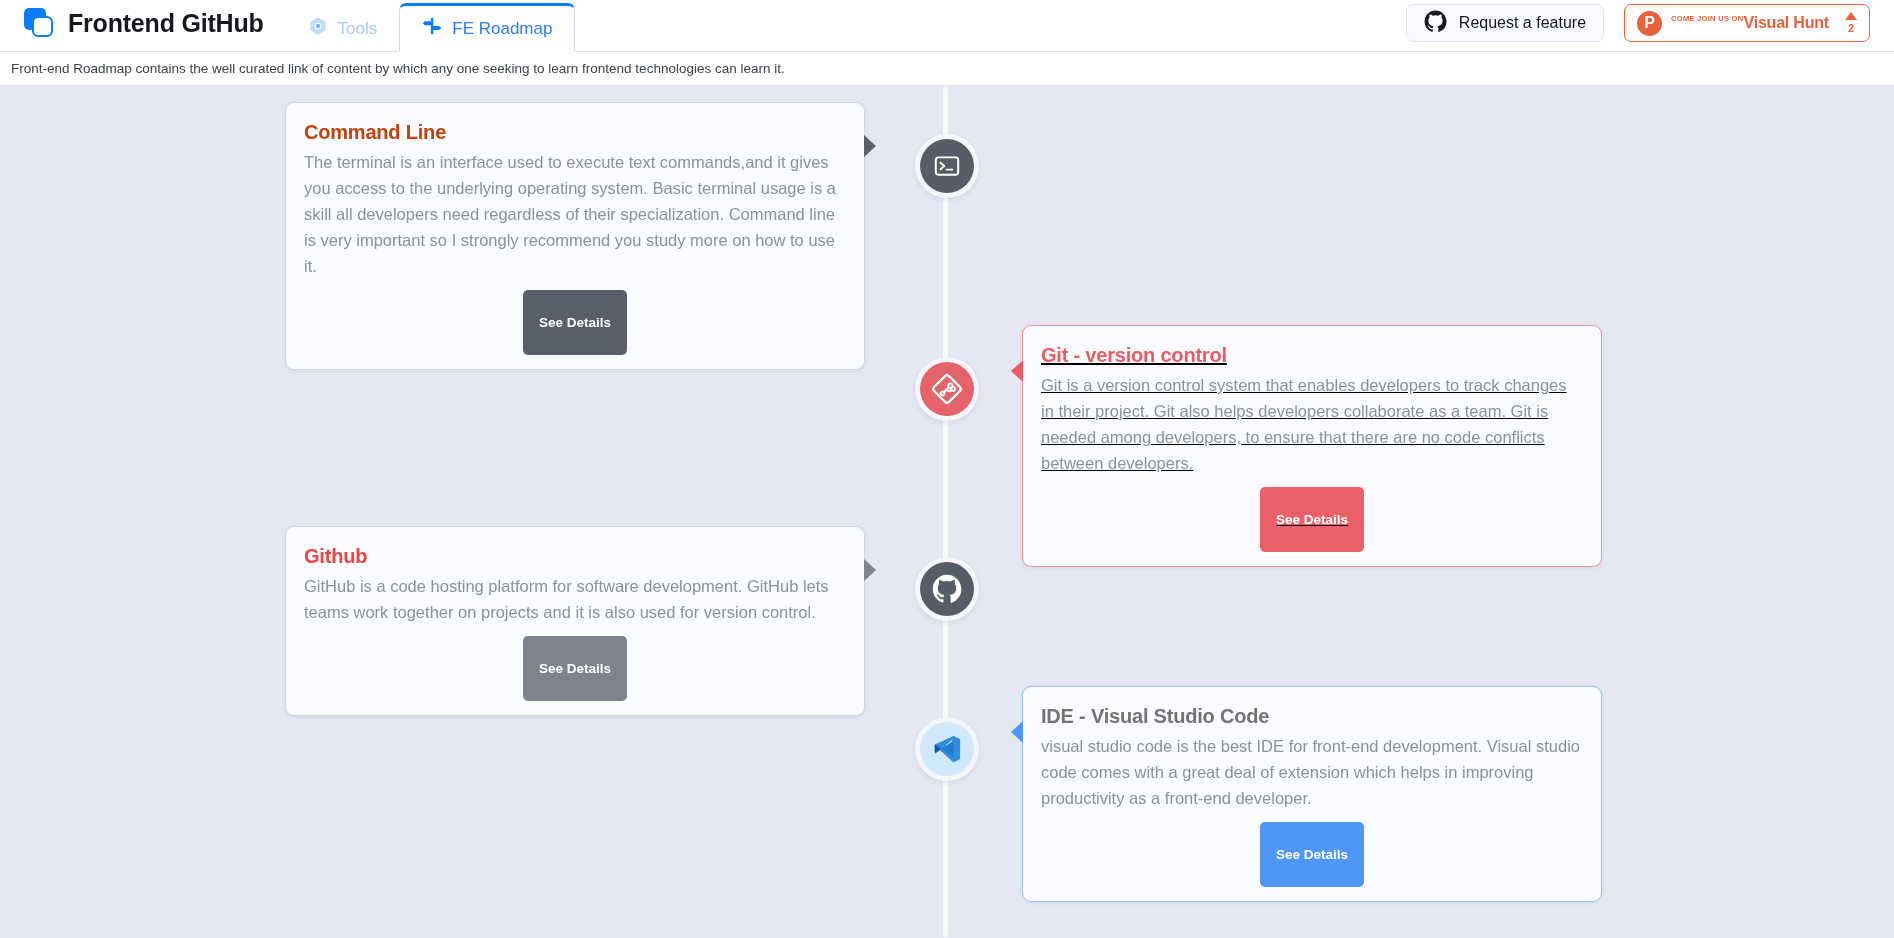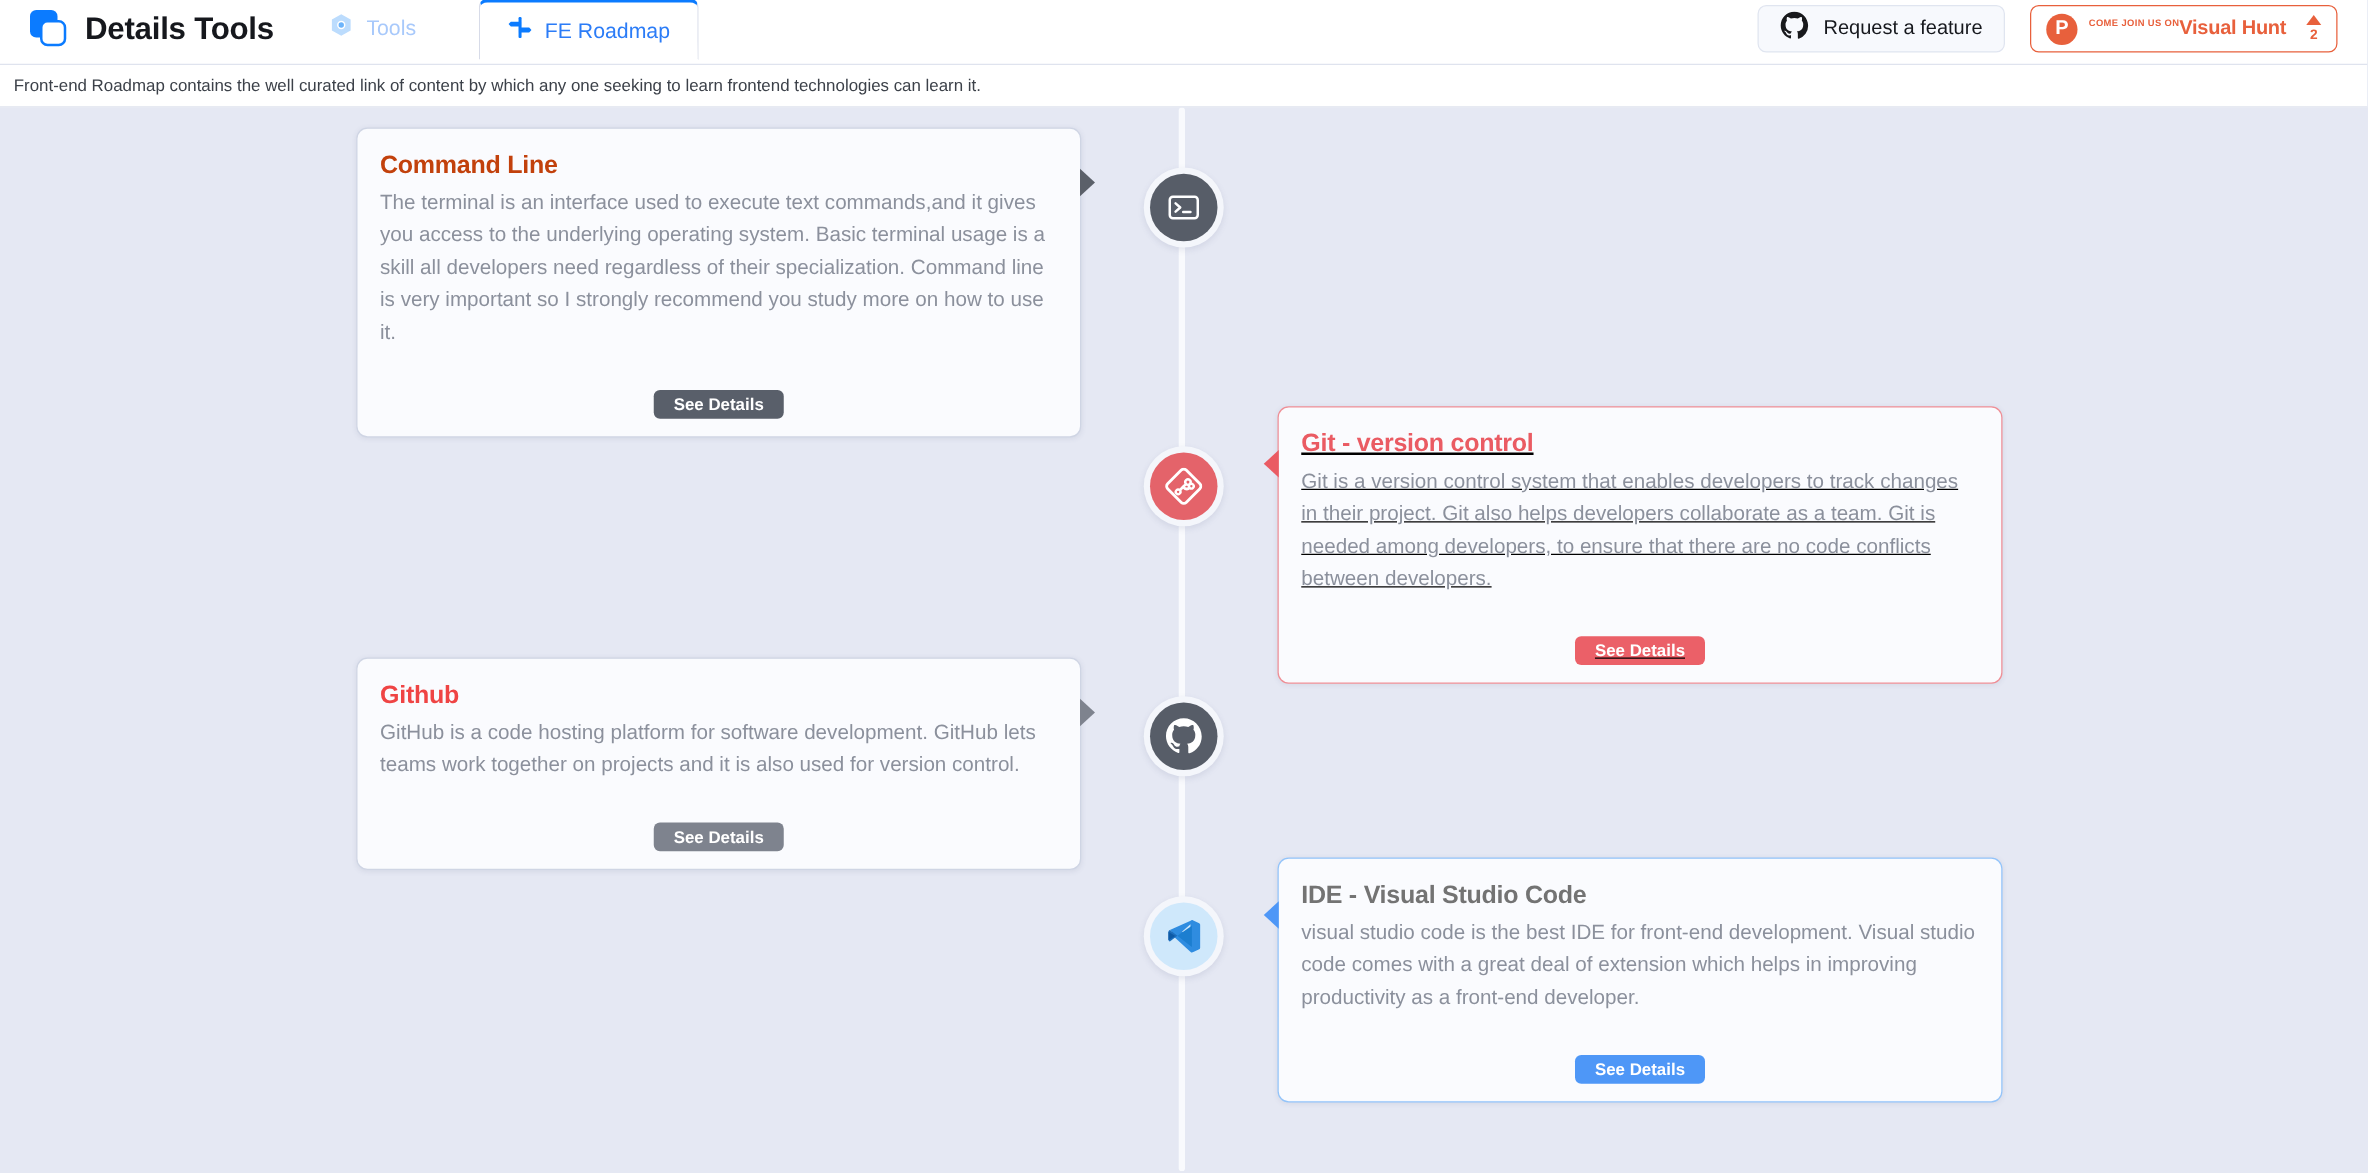--- a/index.html
+++ b/index.html
@@ -39,21 +39,21 @@
     background: #ffffff; border: 2.5px solid #0b7bff;
   }
   .brand-title {
     font-size: 25px;
     font-weight: bold;
     color: #16181d;
     letter-spacing: -0.2px;
     white-space: nowrap;
   }
 
-  .tabs { display: flex; align-items: flex-start; margin-left: 22px; height: 52px; gap: 28px; }
+  .tabs { display: flex; align-items: flex-end; margin-left: 22px; height: 52px; }
   .tab {
     display: flex;
     align-items: center;
     gap: 10px;
     padding: 0 22px;
     height: 46px;
     font-size: 17px;
     cursor: pointer;
     position: relative;
     background: transparent;
@@ -201,27 +201,26 @@
 
   .card-body {
     font-size: 16.5px;
     line-height: 1.58;
     color: #8b909c;
   }
   .card-actions { display: flex; justify-content: center; margin-top: 11px; }
   .see-details {
     border: none;
     border-radius: 5px;
-    padding: 4px 16px;
+    padding: 25px 16px;
     font-size: 13.5px;
     font-weight: bold;
     color: #ffffff;
     cursor: pointer;
     font-family: "Liberation Sans", sans-serif;
-    margin-top: 22px;
   }
   .btn-dark { background: #595f6a; }
   .btn-gray { background: #7e838e; }
   .btn-red  { background: #eb6068; }
   .btn-blue { background: #4e97f7; }
 
   
   .ptr { position: absolute; width: 0; height: 0; }
   .ptr-right {
     right: -12px; top: 32px;
@@ -251,21 +250,21 @@
 </head>
 <body>
 
 <div class="header">
 
   <div class="brand">
     <span class="brand-logo">
       <span class="sq-back"></span>
         <span class="sq-front"></span>
     </span>
-    <span class="brand-title">Details Tools</span>
+    <span class="brand-title">Frontend GitHub</span>
   </div>
 
   <div class="tabs">
 
     <div class="tab tab-inactive">
       <span>
         <svg width="20" height="20" viewBox="0 0 24 24">
           <path d="M12 1.6 21 6.8v10.4L12 22.4 3 17.2V6.8z" fill="#bcdcfd"></path>
           <circle cx="12" cy="12" r="4" fill="#ffffff"></circle>
           <circle cx="12" cy="12" r="2.6" fill="#6db4fb"></circle>

